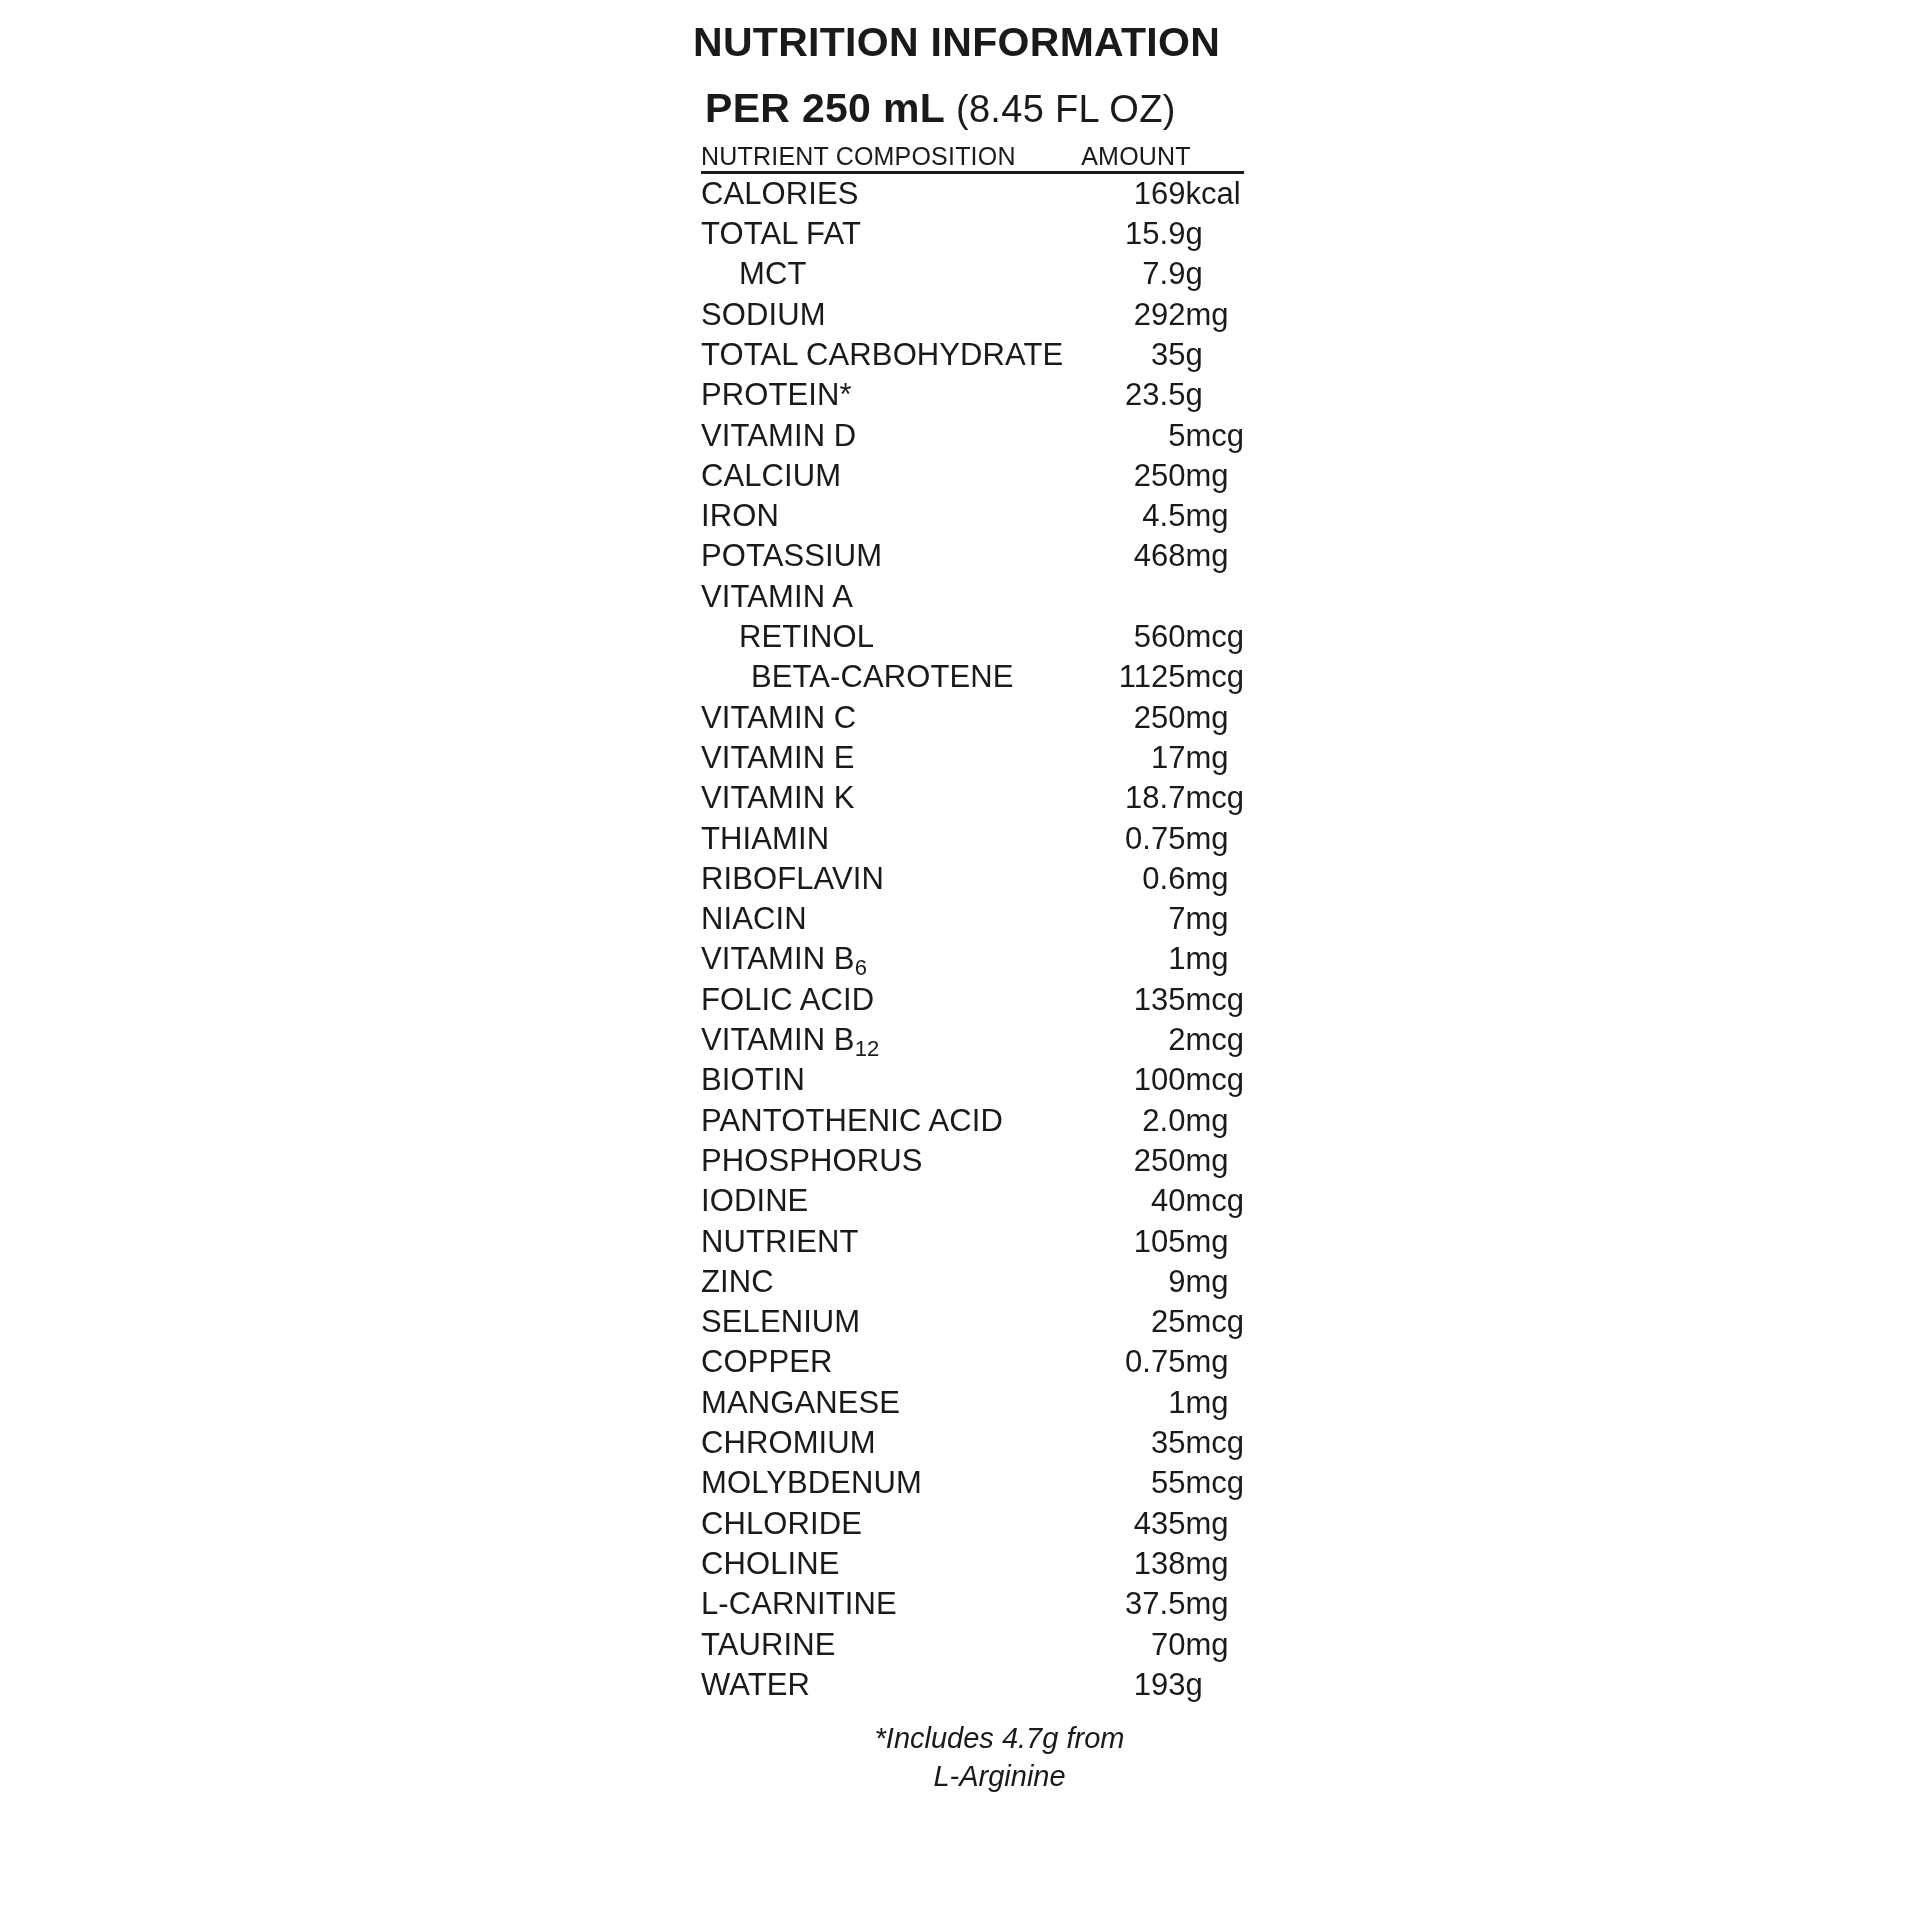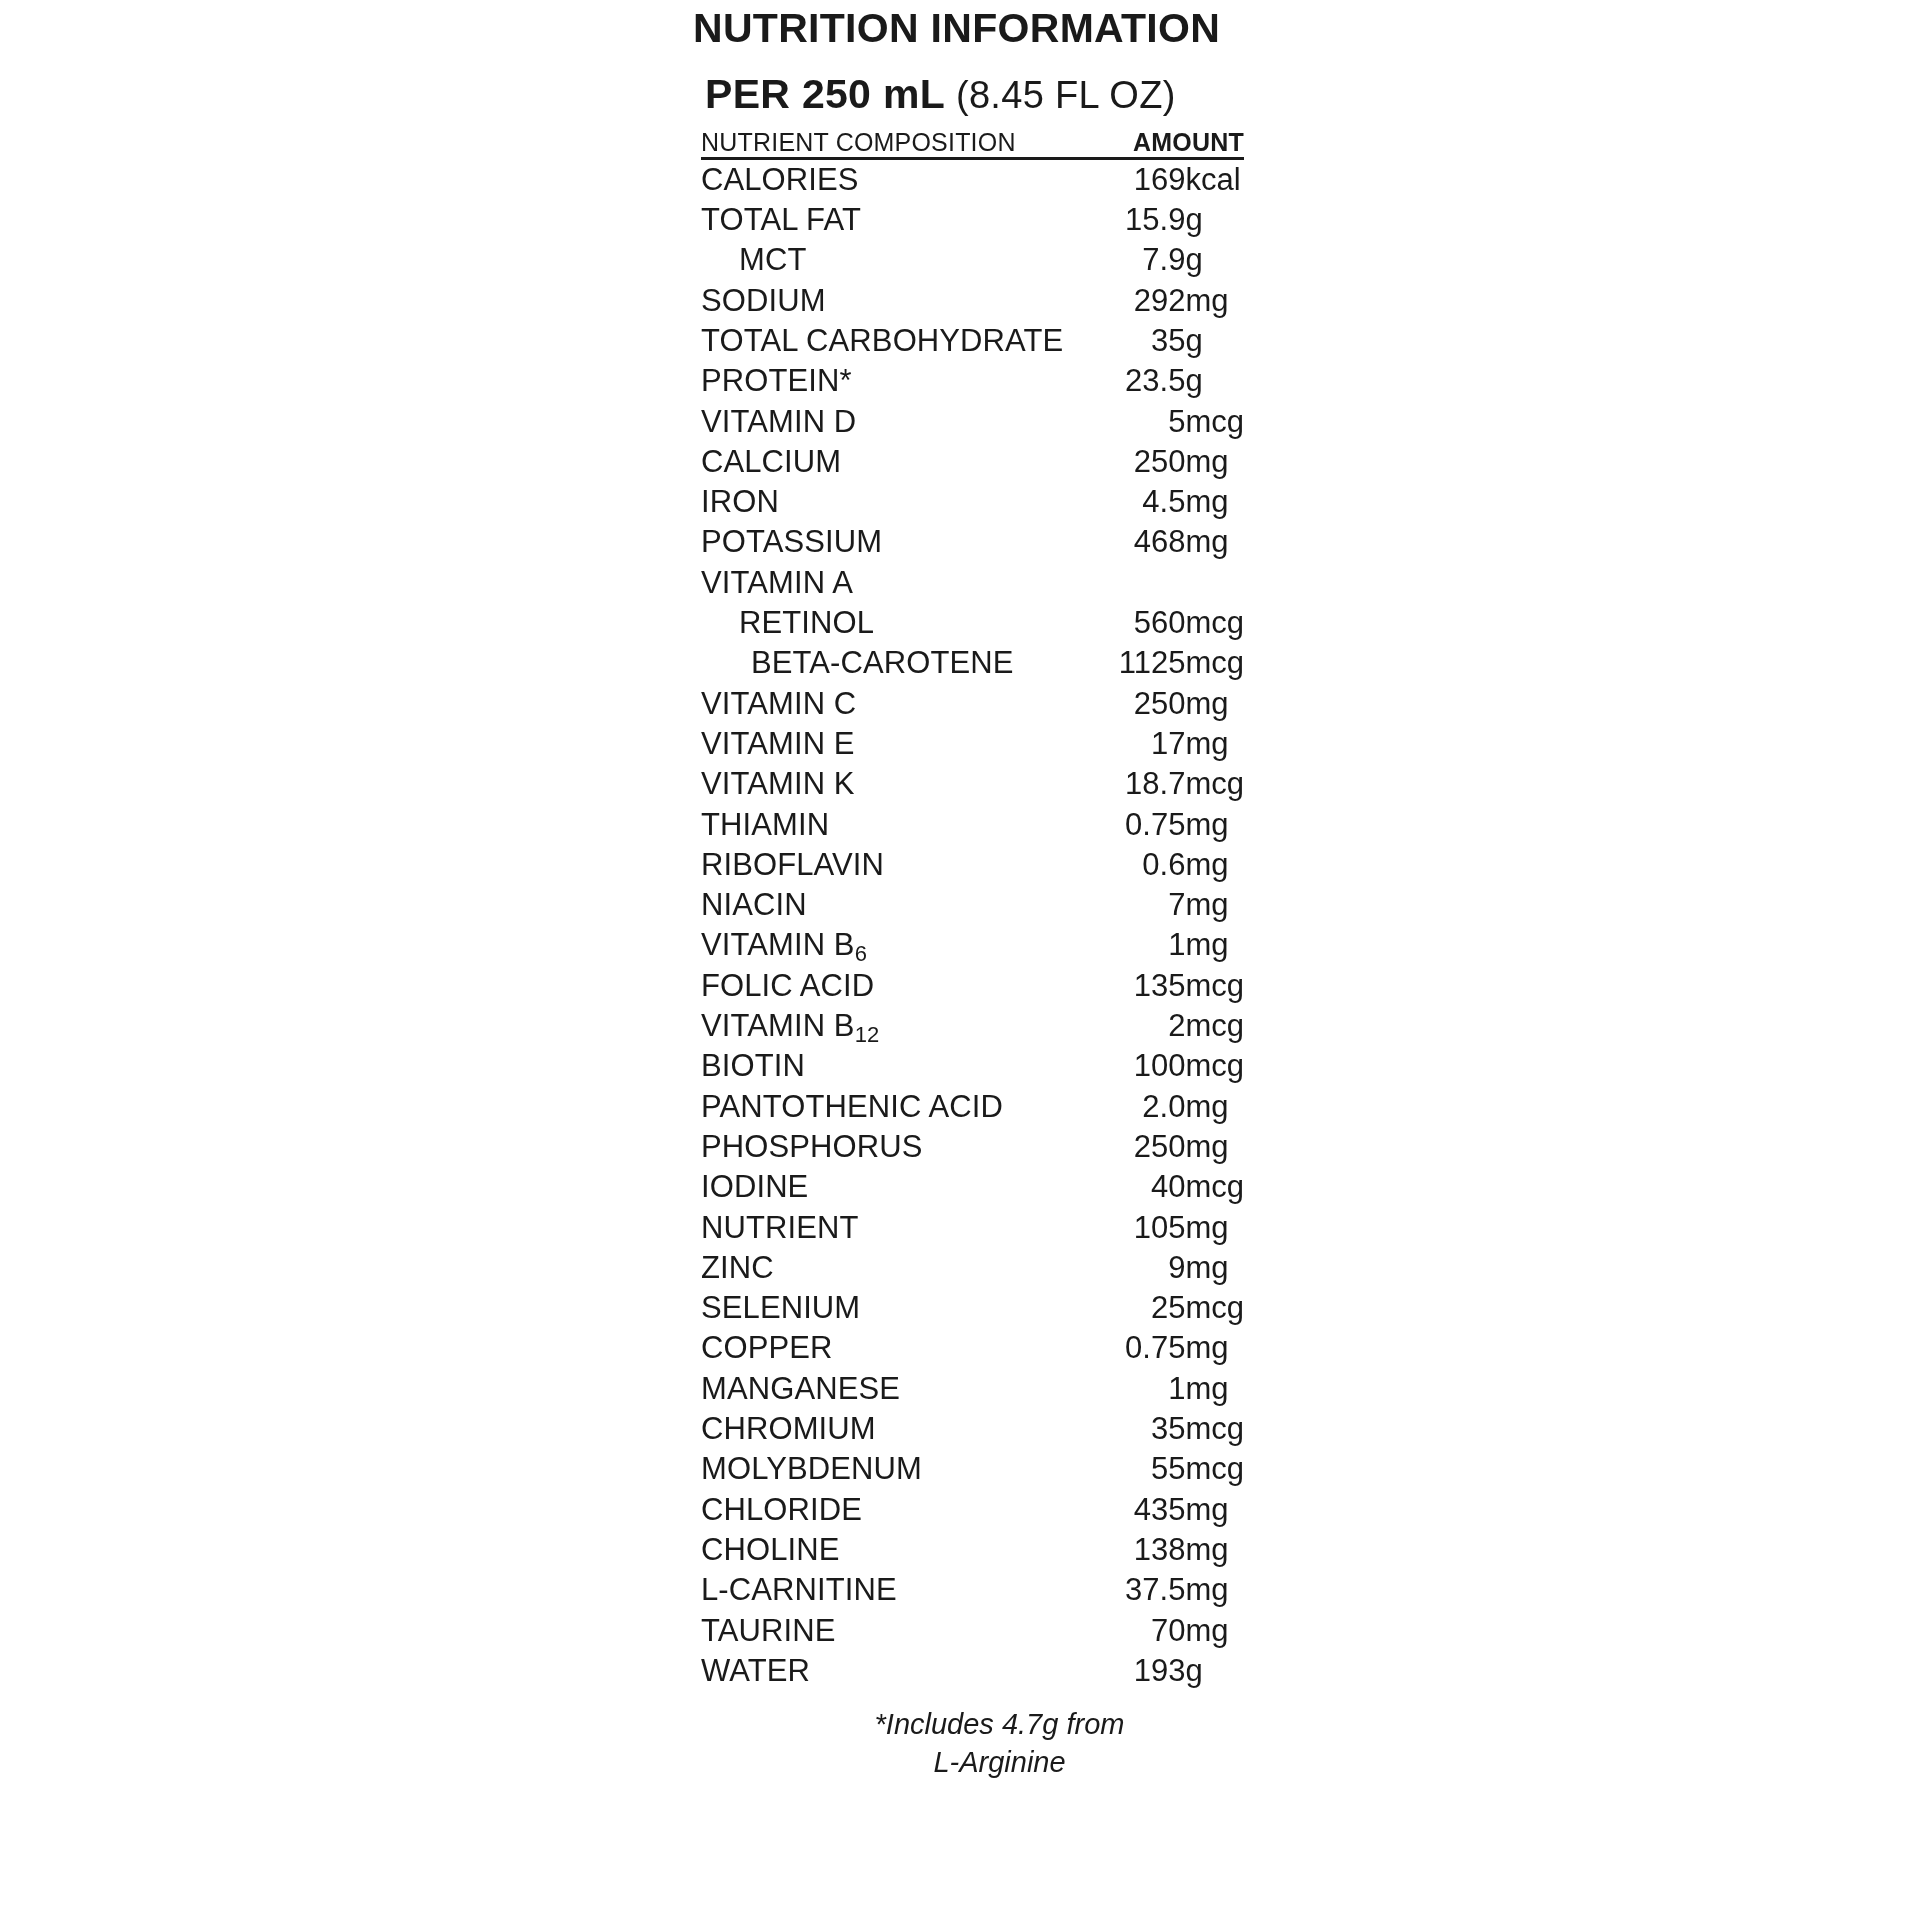--- a/index.html
+++ b/index.html
@@ -10,21 +10,21 @@
   body {
     width: 1927px;
     height: 1927px;
     font-family: "Liberation Sans", sans-serif;
     color: #1a1a1a;
     -webkit-font-smoothing: antialiased;
   }
   .panel {
     position: absolute;
     left: 693px;
-    top: 6px;
+    top: 20px;
     width: 554px;
   }
   .title-block {
     margin-bottom: 2px;
   }
   .title-line1 {
     font-size: 41px;
     font-weight: bold;
     letter-spacing: 0.3px;
     line-height: 1.12;
@@ -53,22 +53,21 @@
     padding-bottom: 0;
     border-bottom: 3px solid #1a1a1a;
     width: 543px;
     box-sizing: border-box;
   }
   .header-name {
     width: 327px;
   }
   .header-amount {
     flex: 1;
-    text-align: right;
-    font-weight: bold;
+    text-align: center;
   }
   table.nutrients {
     margin-left: 8px;
     border-collapse: collapse;
     width: 543px;
   }
   table.nutrients td {
     font-size: 31px;
     line-height: 1.30;
     padding: 0;

